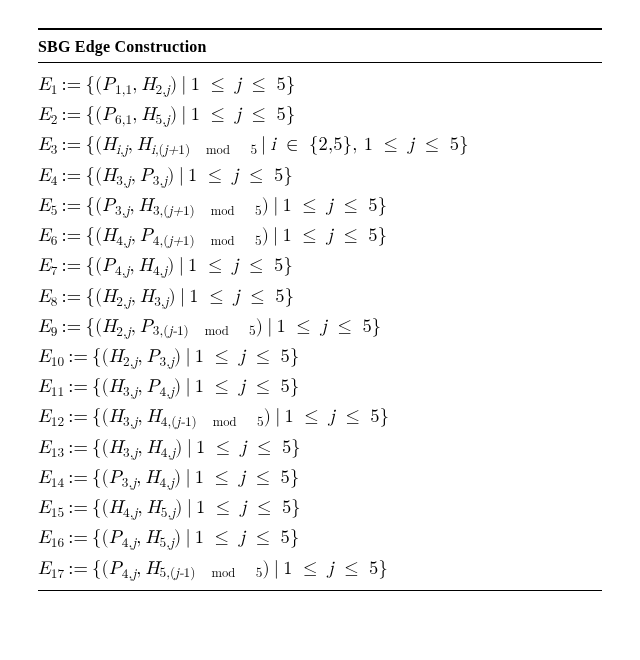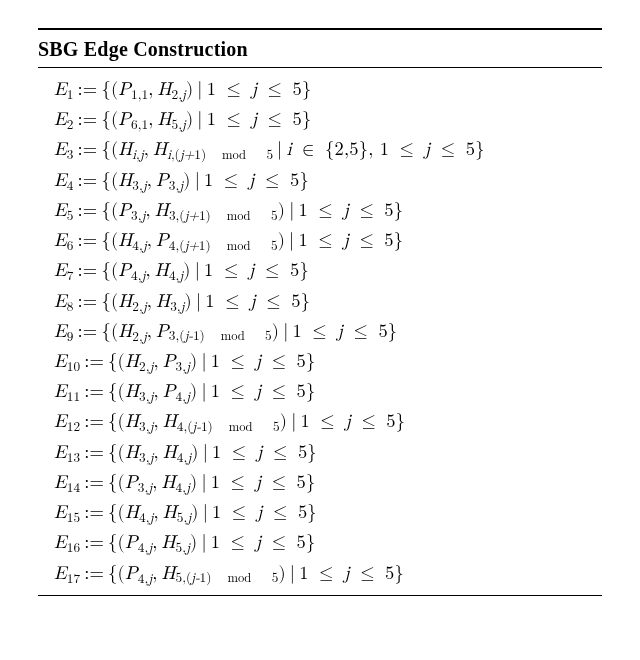--- a/index.html
+++ b/index.html
@@ -13,42 +13,41 @@
     }
     .container {
       width: 100%;
     }
     .top-rule {
       border-top: 2px solid #000;
       margin-bottom: 8px;
     }
     .title {
       font-weight: bold;
-      font-size: 20px;
+      font-size: 16px;
       text-align: left;
       padding-bottom: 6px;
       letter-spacing: 0.2px;
     }
     .mid-rule {
       border-top: 1.5px solid #000;
       margin-bottom: 10px;
     }
     .lines {
       display: flex;
       flex-direction: column;
       gap: 4.5px;
       padding-bottom: 8px;
     }
     .line {
       font-size: 18.5px;
       font-family: 'Latin Modern Math', 'STIX Two Math', 'Cambria Math', Georgia, serif;
       font-style: italic;
       white-space: nowrap;
       letter-spacing: 0.2px;
-      margin-left: 16px;
     }
     .sub { font-size: 0.72em; vertical-align: -0.28em; font-style: italic; letter-spacing: 0; }
     .op { font-style: normal; padding: 0 4px; }
     .mod { font-style: normal; font-size: 0.95em; padding: 0 16px; }
     .br { font-style: normal; }
     .num { font-style: normal; }
     .bottom-rule {
       border-top: 1.5px solid #000;
     }
   </style>

